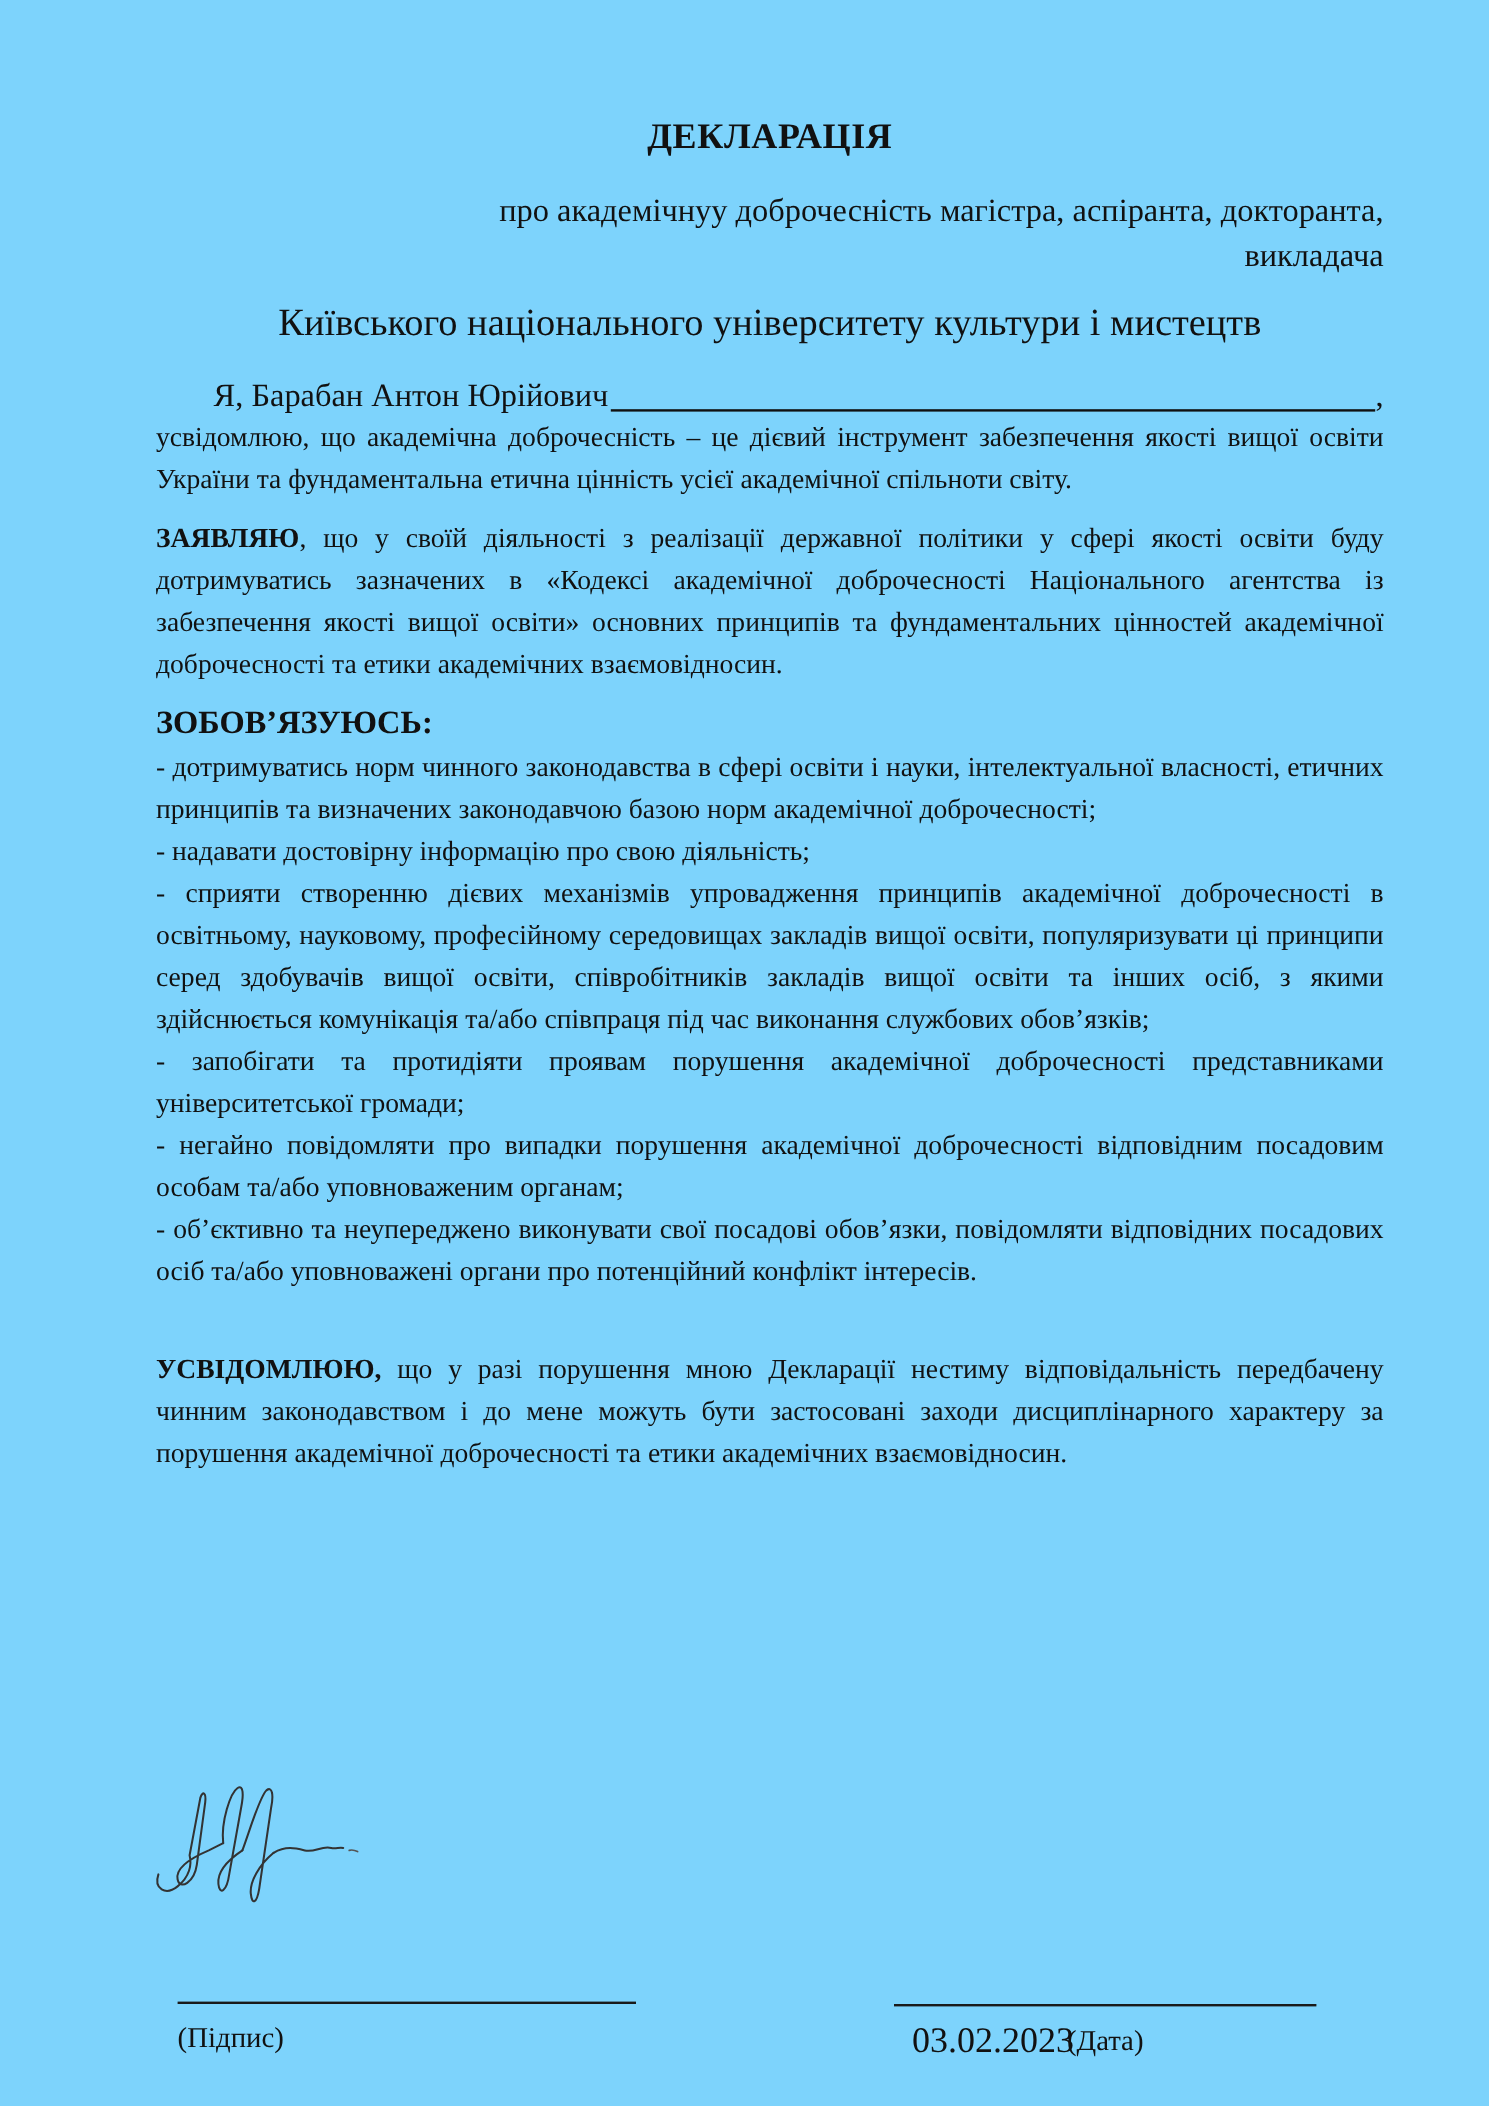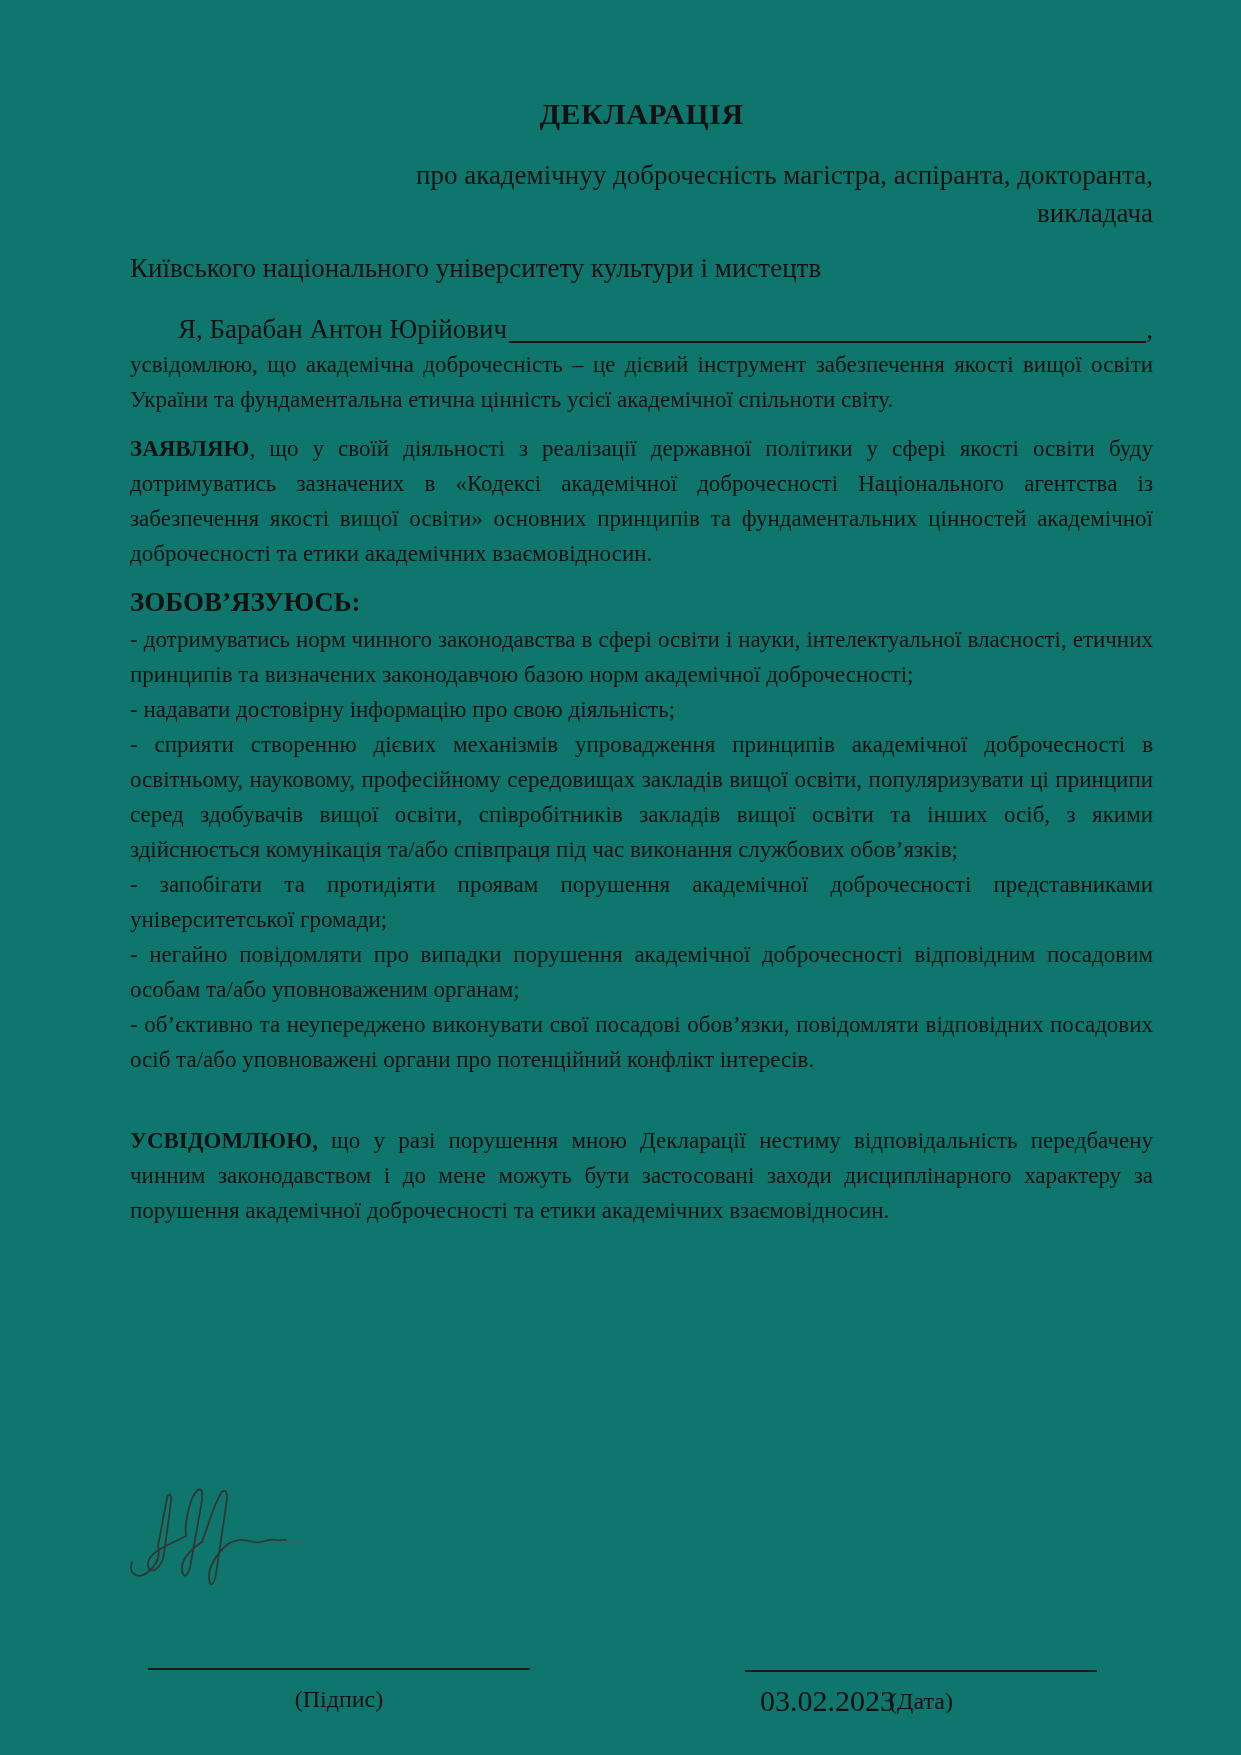--- a/index.html
+++ b/index.html
@@ -5,21 +5,21 @@
   html, body {
     margin: 0;
     padding: 0;
     background: #888;
   }
   .page {
     position: relative;
     width: 1241px;
     height: 1755px;
     margin: 0 auto;
-    background: #0f766e;
+    background: #7dd3fc;
     font-family: "Liberation Serif", "DejaVu Serif", serif;
     color: #111111;
     overflow: hidden;
   }
   .content {
     position: absolute;
     top: 96px;
     left: 130px;
     width: 1023px;
   }
@@ -32,21 +32,22 @@
     letter-spacing: 0.5px;
   }
   .doc-subtitle {
     text-align: right;
     font-size: 27px;
     line-height: 38px;
     margin: 0 0 18px 0;
     white-space: pre-line;
   }
   .doc-institution {
-    font-size: 27px;
+    text-align: center;
+    font-size: 32px;
     line-height: 36px;
     margin: 0 0 26px 0;
   }
   .para {
     font-size: 23px;
     line-height: 35px;
     text-align: justify;
     margin: 0 0 14px 0;
   }
   .para.tight { margin-bottom: 0; }
@@ -83,21 +84,21 @@
     left: 148px;
     top: 1668px;
     width: 382px;
     border-top: 2px solid #1a1a1a;
   }
   .sig-label {
     position: absolute;
     left: 148px;
     top: 1686px;
     width: 382px;
-    text-align: center;
+    text-align: left;
     font-size: 24px;
   }
   .date-value {
     position: absolute;
     left: 760px;
     top: 1684px;
     font-size: 30px;
   }
   .date-rule {
     position: absolute;

